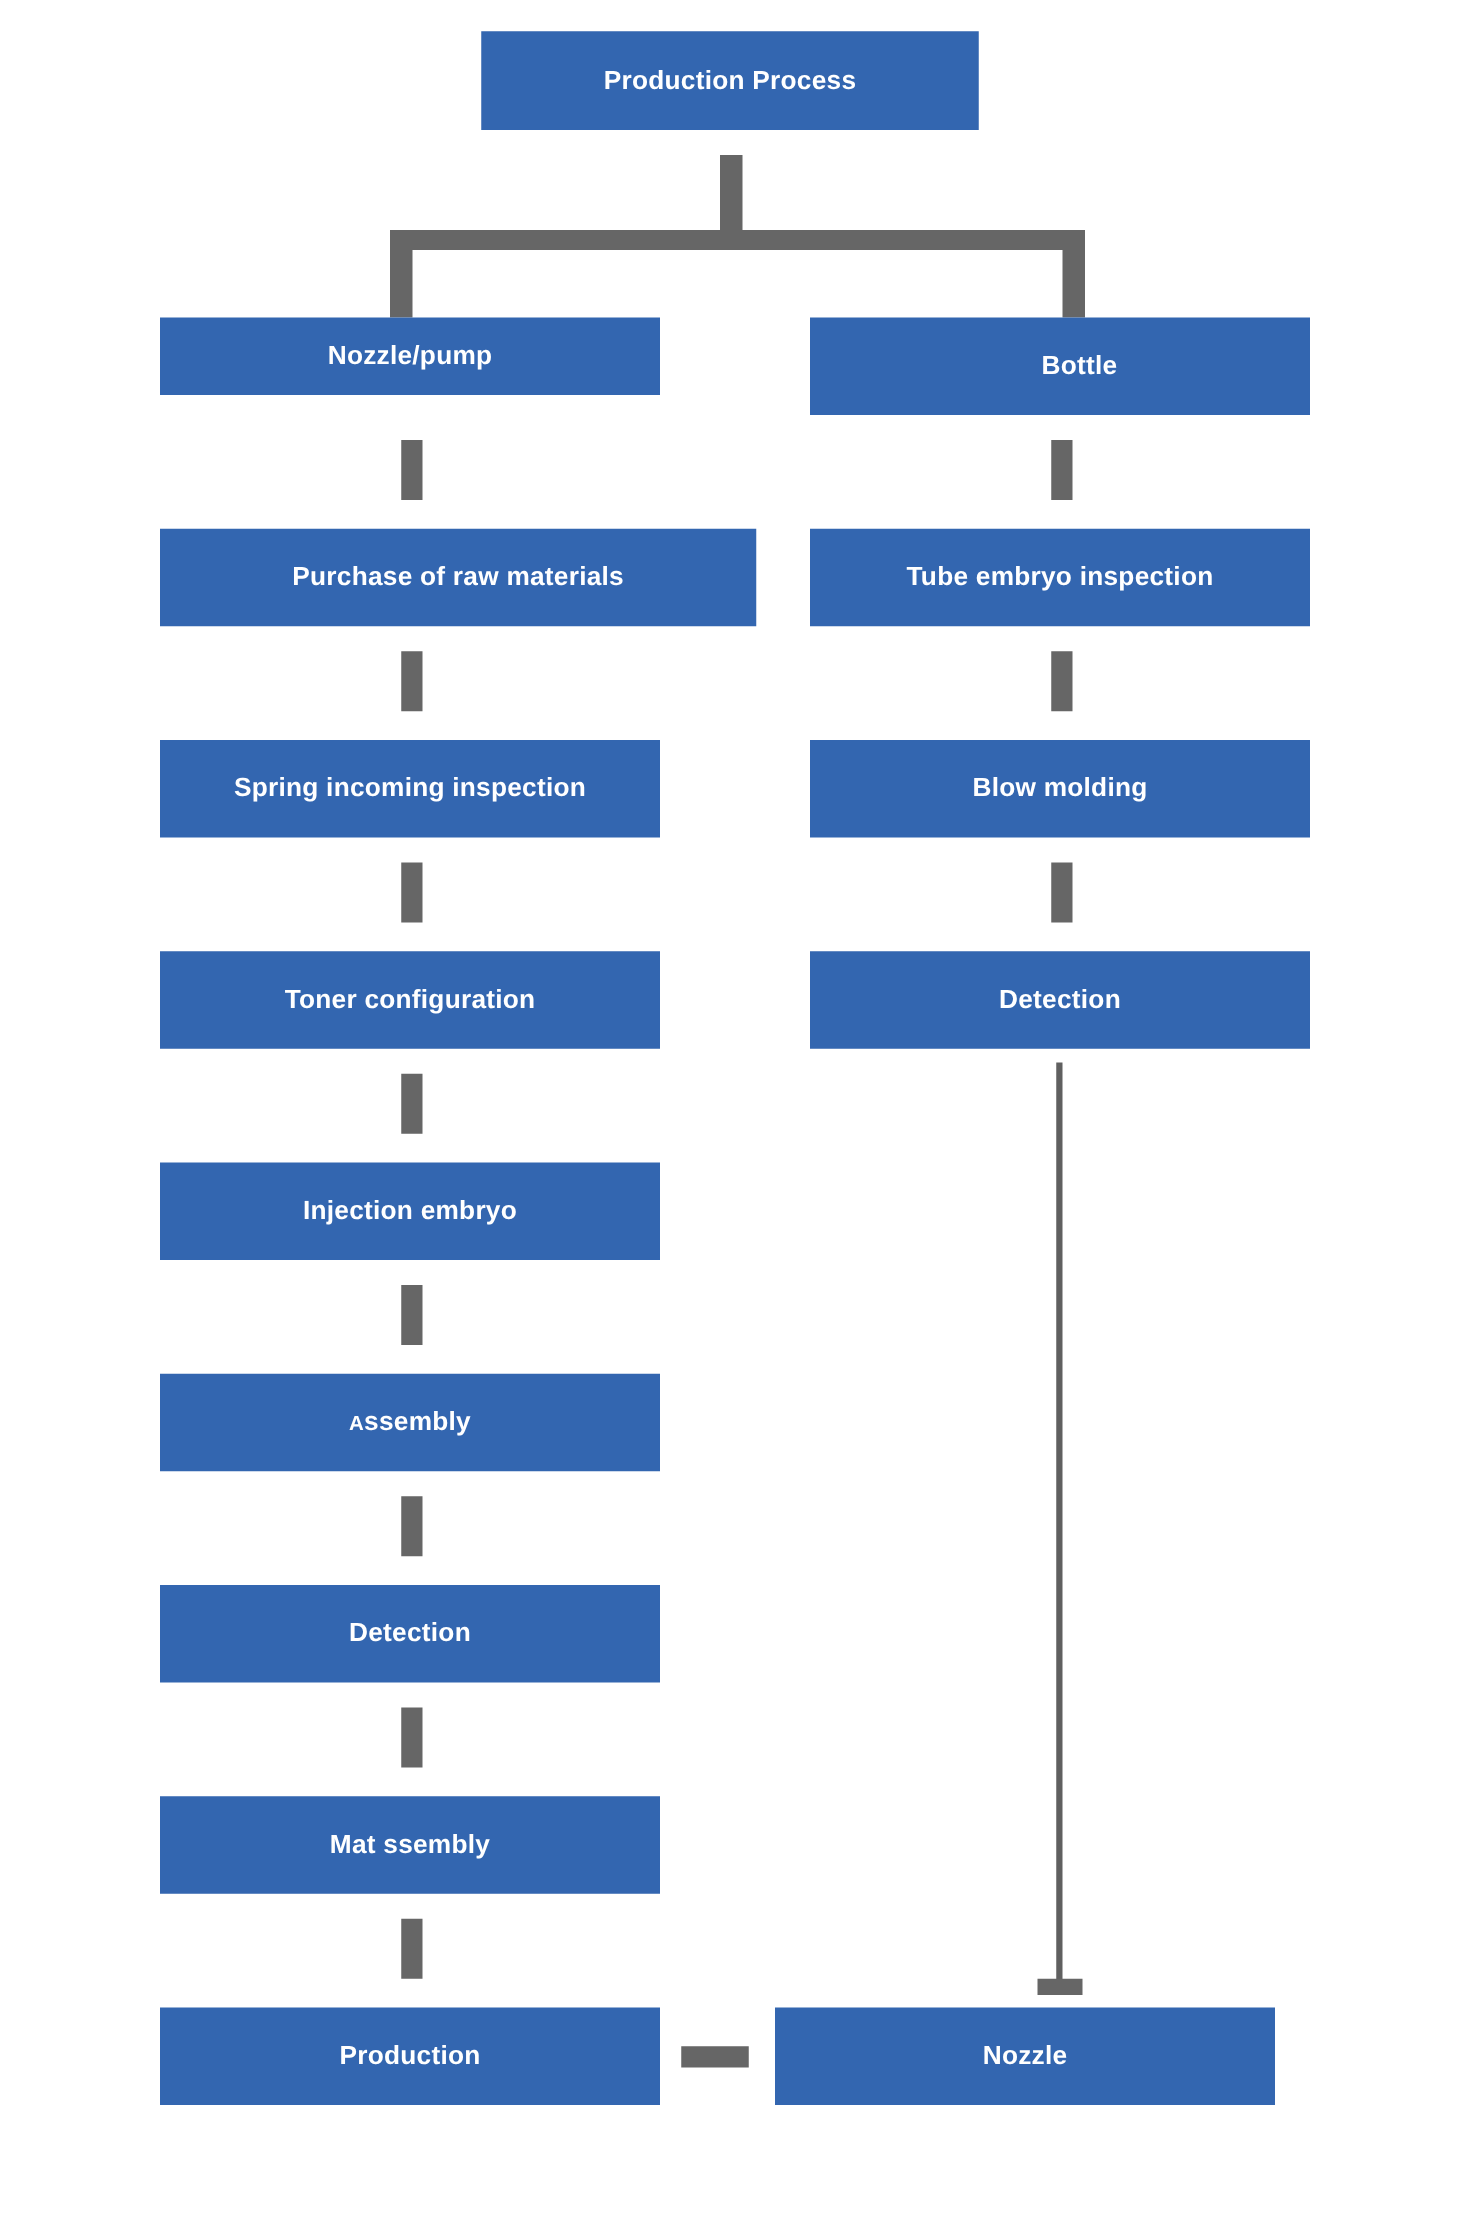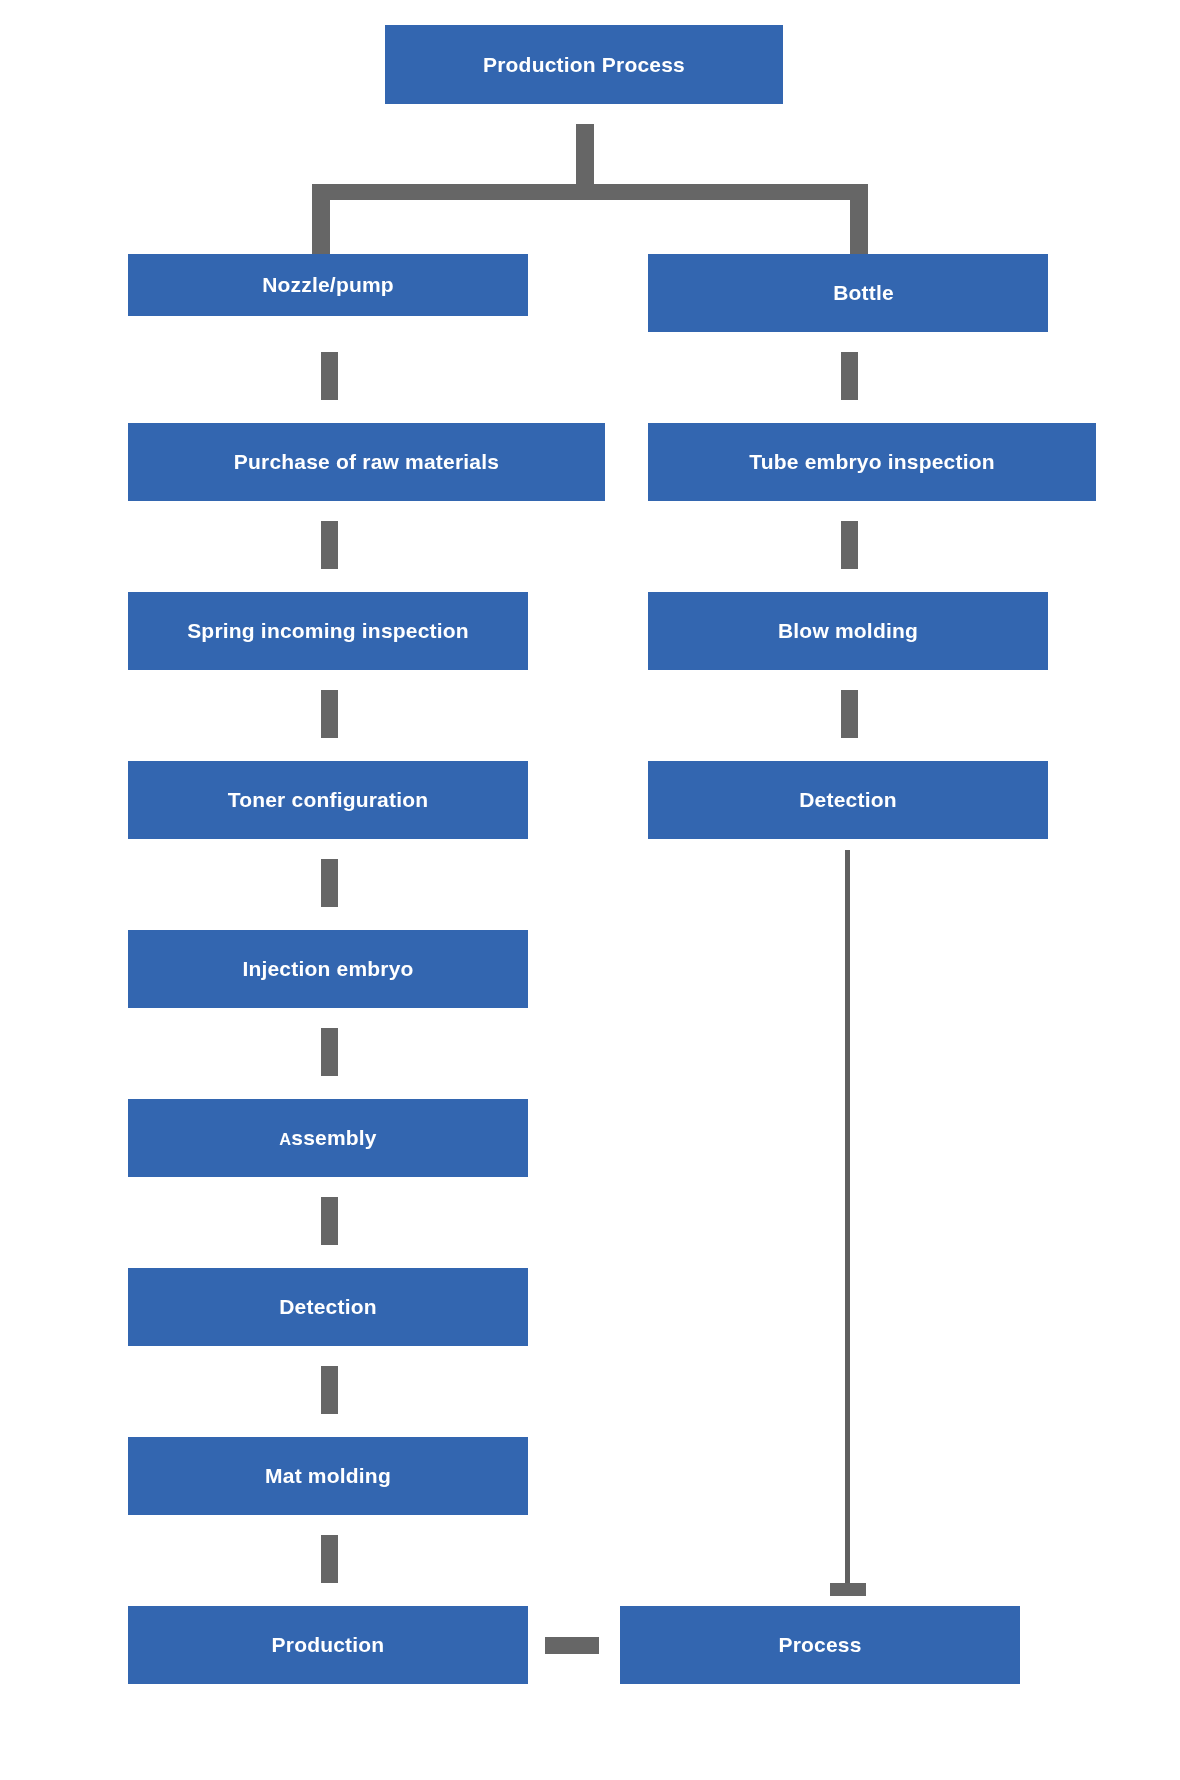--- a/index.html
+++ b/index.html
@@ -109,50 +109,50 @@
     <span id="assembly-label"><span class="smallcap">A</span>ssembly</span>
   </div>
   <div class="conn conn-v-stub" style="left:321px; top:1197px; width:17px; height:48px;"></div>
 
   <div class="node" style="left:128px; top:1268px; width:400px; height:78px;">
     <span>Detection</span>
   </div>
   <div class="conn conn-v-stub" style="left:321px; top:1366px; width:17px; height:48px;"></div>
 
   <div class="node" style="left:128px; top:1437px; width:400px; height:78px;">
-    <span>Mat molding</span>
+    <span>Mat ssembly</span>
   </div>
   <div class="conn conn-v-stub" style="left:321px; top:1535px; width:17px; height:48px;"></div>
 
   <div class="node" style="left:128px; top:1606px; width:400px; height:78px;">
     <span>Production</span>
   </div>
 
   <div class="conn conn-h-short" style="left:545px; top:1637px; width:54px; height:17px;"></div>
 
   <div class="node" style="left:648px; top:254px; width:400px; height:78px;padding-left:39px;">
     <span>Bottle</span>
   </div>
   <div class="conn conn-v-stub" style="left:841px; top:352px; width:17px; height:48px;"></div>
 
-  <div class="node" style="left:648px; top:423px; width:448px; height:78px;">
+  <div class="node" style="left:648px; top:423px; width:400px; height:78px;">
     <span>Tube embryo inspection</span>
   </div>
   <div class="conn conn-v-stub" style="left:841px; top:521px; width:17px; height:48px;"></div>
 
   <div class="node" style="left:648px; top:592px; width:400px; height:78px;">
     <span>Blow molding</span>
   </div>
   <div class="conn conn-v-stub" style="left:841px; top:690px; width:17px; height:48px;"></div>
 
   <div class="node" style="left:648px; top:761px; width:400px; height:78px;">
     <span>Detection</span>
   </div>
 
   <div class="conn conn-thin" style="left:845px; top:850px; width:5px; height:738px;"></div>
 
   <div class="conn conn-nub" style="left:830px; top:1583px; width:36px; height:13px;"></div>
 
   <div class="node" style="left:620px; top:1606px; width:400px; height:78px;">
-    <span>Process</span>
+    <span>Nozzle</span>
   </div>
 
 </div>
 
 </body></html>

